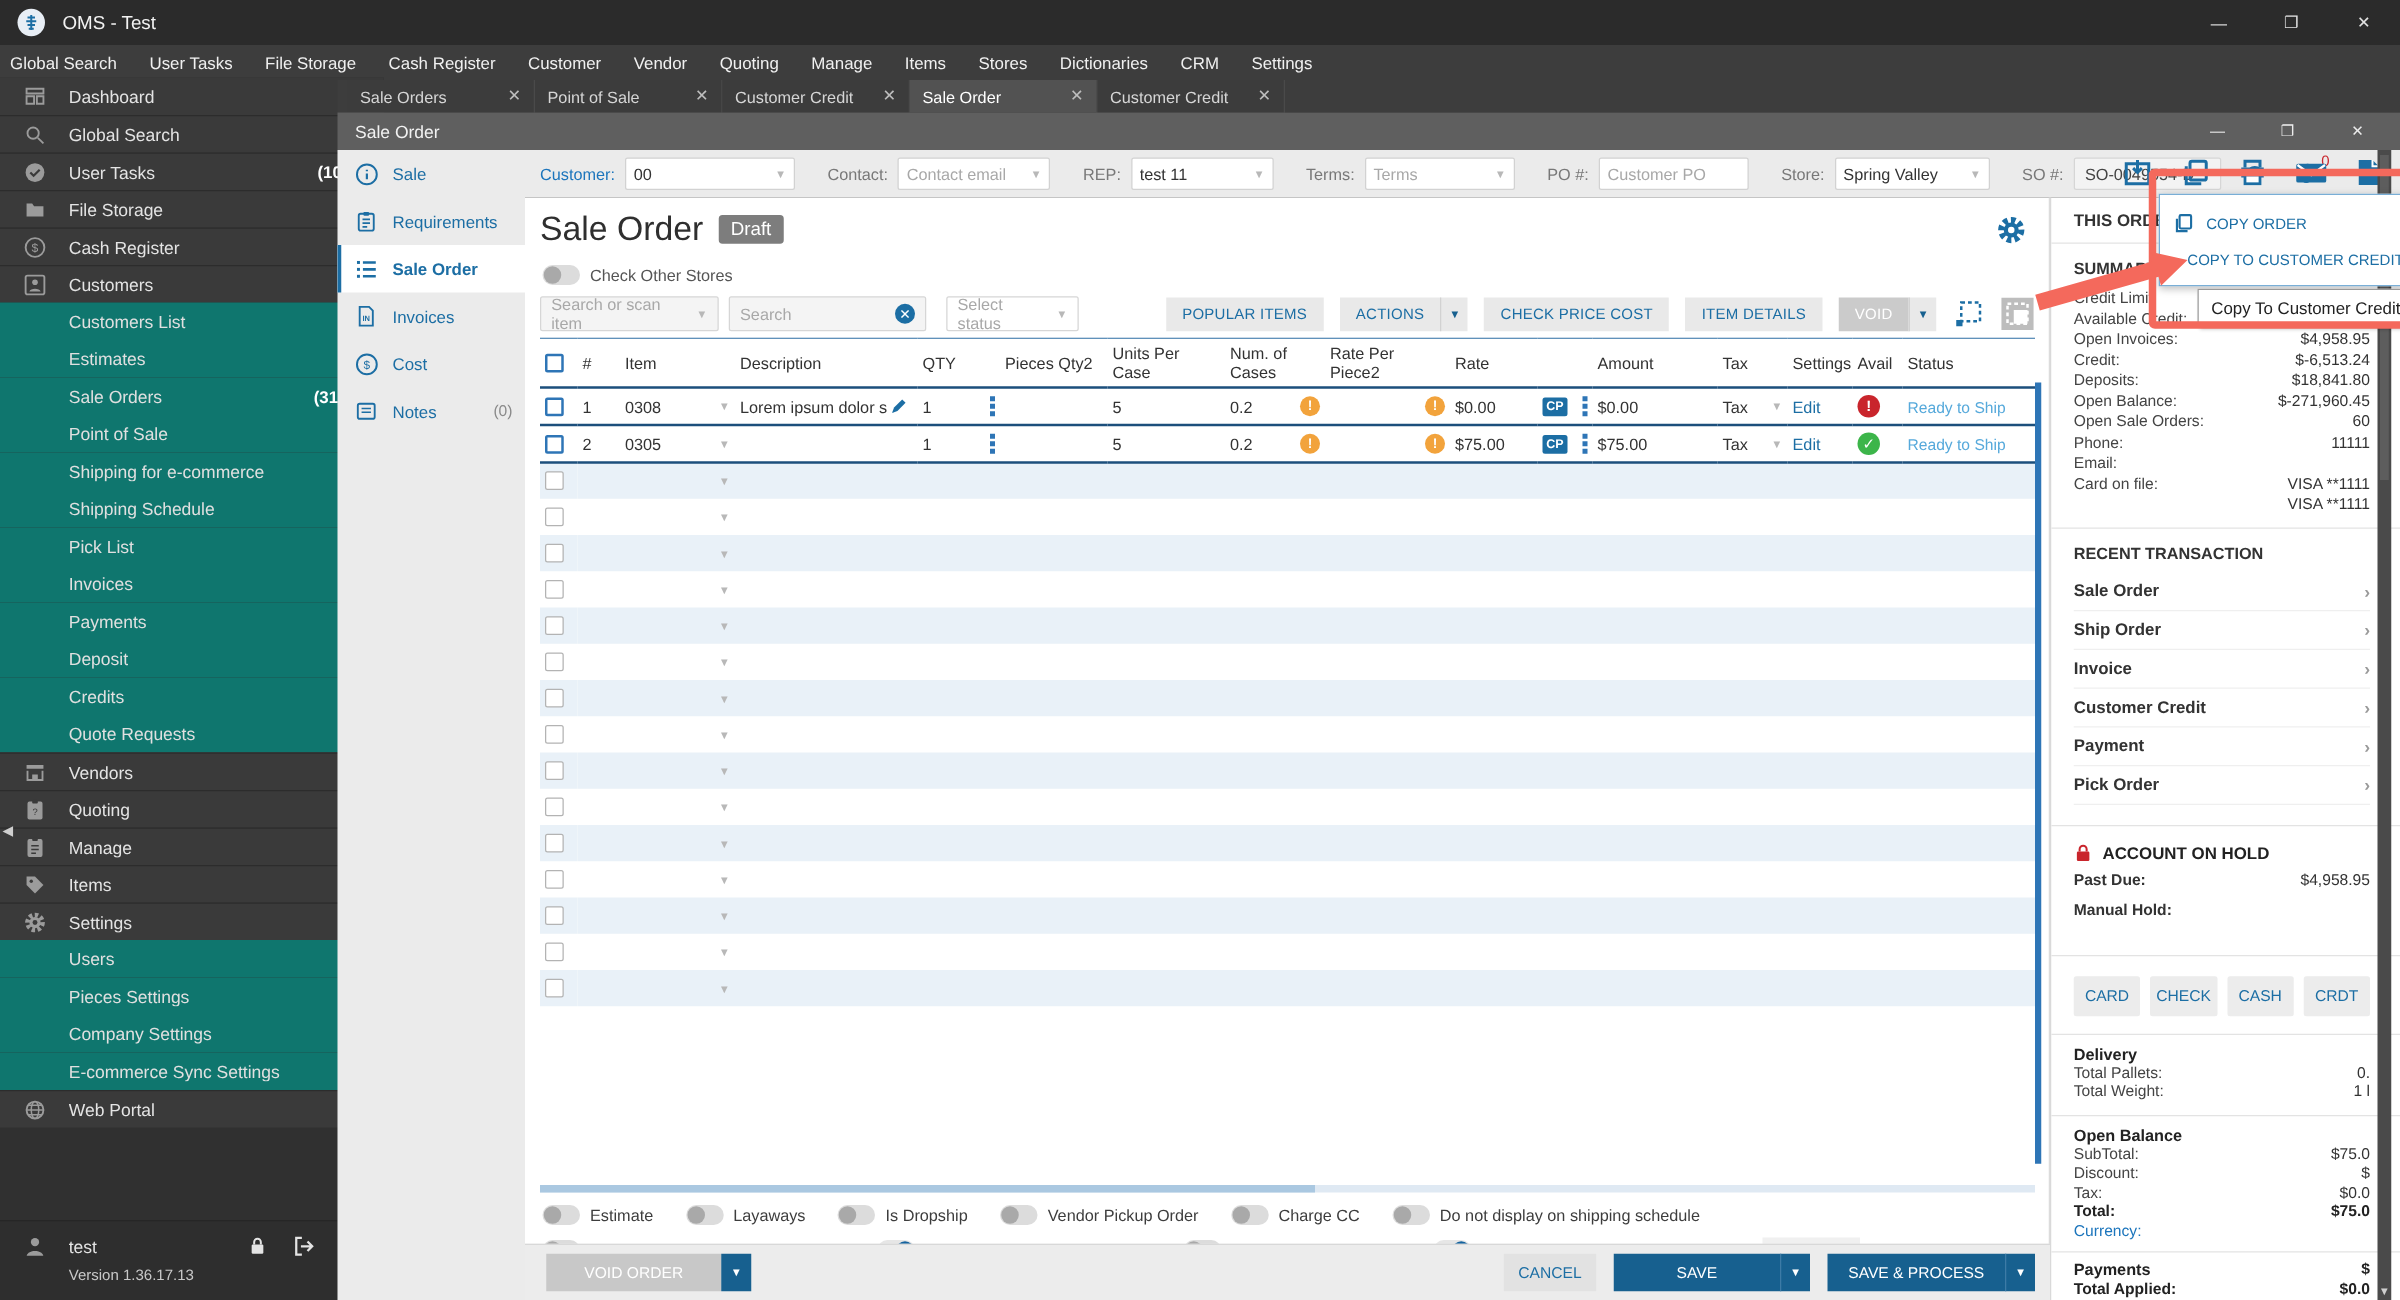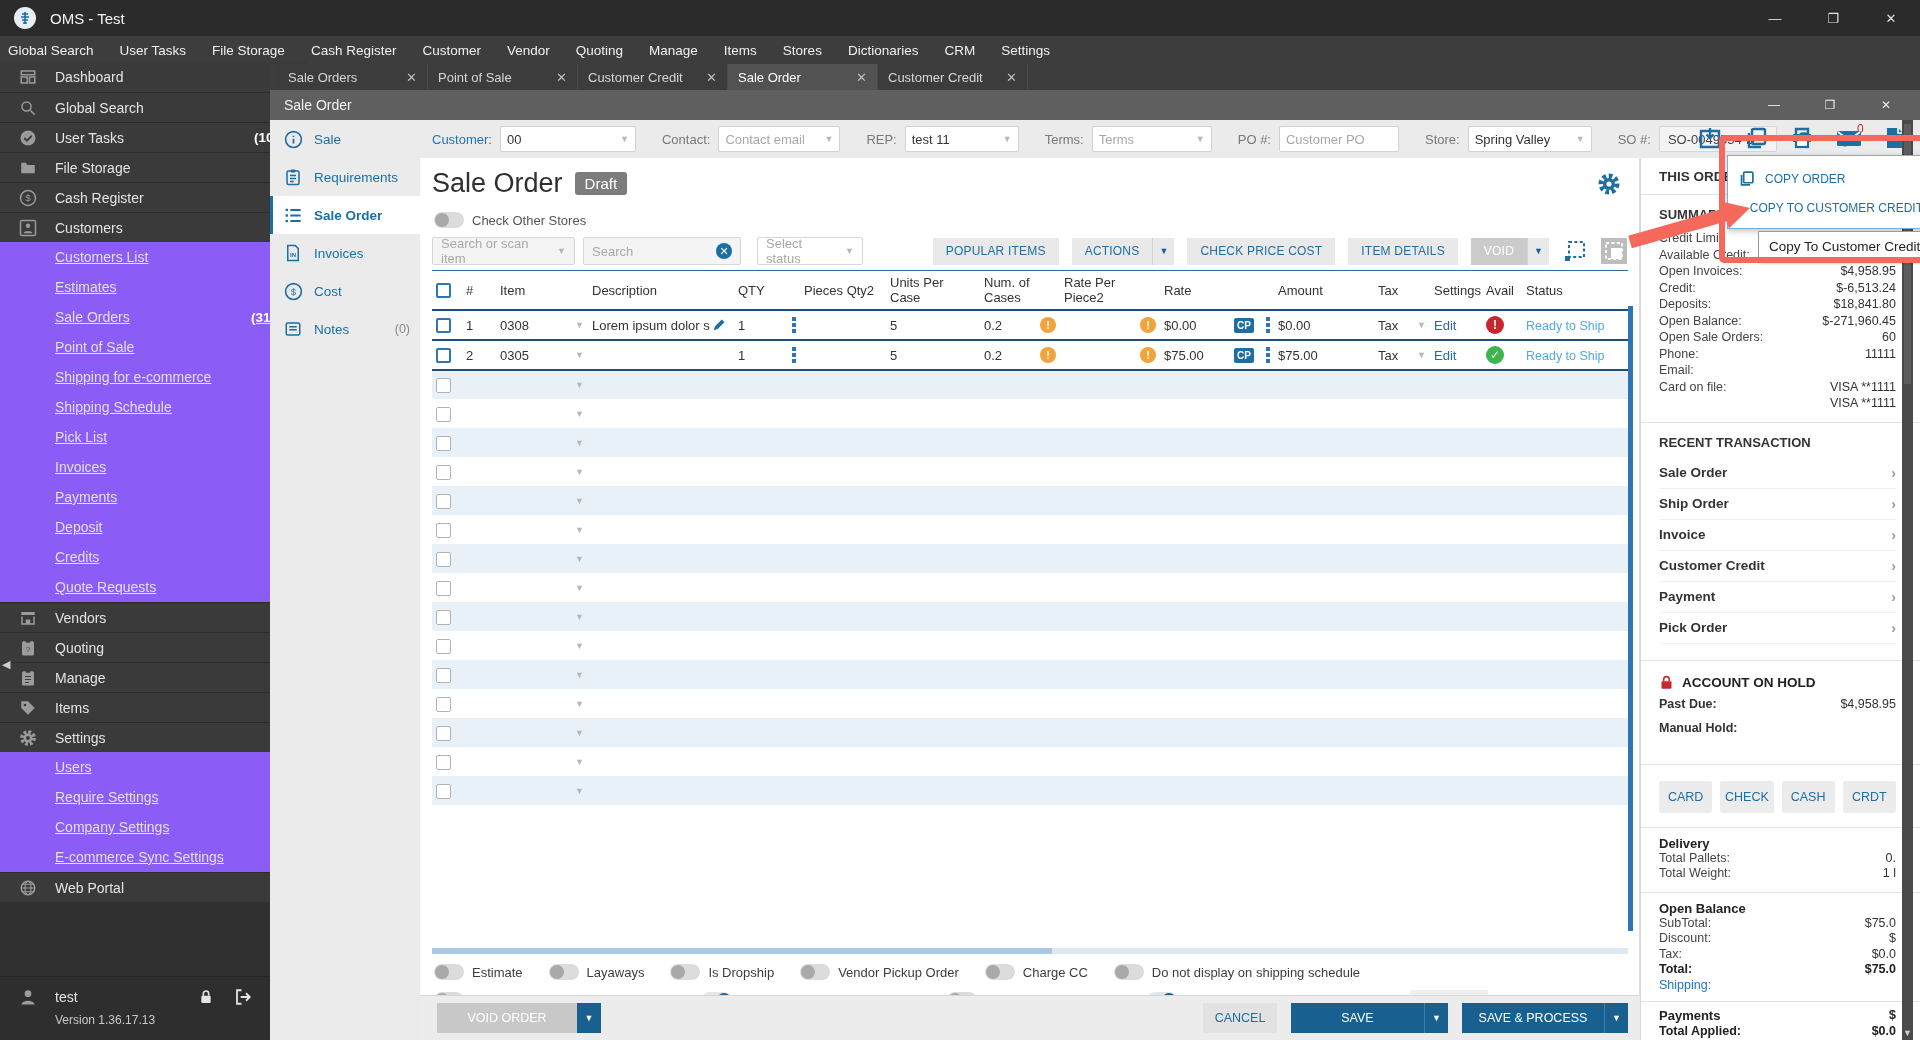--- a/index.html
+++ b/index.html
@@ -22,22 +22,22 @@
   
   #sidebar { position:absolute; left:0; top:62px; width:307px; bottom:0; background:#303030; }
   .sb-item { height:30px; display:flex; align-items:center; background:#3a3a3a; color:#e4e4e4;
     font-size:14px; border-top:1px solid #2c2c2c; padding-right:14px; }
   .sb-item:first-child { border-top:none; }
   .sb-icon { width:20px; height:20px; margin-left:18px; margin-right:17px; color:#9b9b9b;
     display:flex; align-items:center; justify-content:center; flex:0 0 auto; }
   .sb-label { flex:1 1 auto; white-space:nowrap; overflow:hidden; }
   .sb-badge { font-weight:bold; color:#fff; font-size:13.5px; }
   .sb-chev { color:#9b9b9b; font-size:10px; margin-left:8px; }
-  .sb-sub { height:30px; display:flex; align-items:center; background:#8b5cf6; color:#e0e0e0;
-    font-size:14px; padding-left:55px; padding-right:32px;text-decoration:underline; }
+  .sb-sub { height:30px; display:flex; align-items:center; background:#0f766e; color:#e0e0e0;
+    font-size:14px; padding-left:55px; padding-right:32px; }
   #sb-user { position:absolute; left:0; bottom:0; width:270px; height:64px; background:#2e2e2e;
     border-top:1px solid #262626; color:#e4e4e4; }
   #sb-user .u-row { display:flex; align-items:center; height:34px; padding-top:6px; }
   #sb-user .u-name { font-size:14px; flex:1; }
   #sb-user .u-ic { width:22px; color:#e4e4e4; margin-right:14px; display:flex; }
   #sb-version { font-size:12px; color:#c9c9c9; margin-left:55px; margin-top:2px; }
   #collapse-handle { position:absolute; left:2px; top:658px; color:#cfcfcf; font-size:11px; z-index:5; }
 
   
   #tabstrip { position:absolute; left:270px; top:64px; right:0; height:26px; background:#3d3d3d; display:flex; padding-left:8px; }
@@ -405,21 +405,21 @@
           <circle cx="12" cy="12" r="2.6" fill="#3a3a3a"></circle>
         </svg>
       </span>
     <span class="sb-label">Settings</span>
     <span class="sb-chev">⌃</span>
   </div>
   <div class="sb-sub">
       <span class="sb-label">Users</span>
     </div>
   <div class="sb-sub">
-      <span class="sb-label">Require Settings</span>
+      <span class="sb-label">Pieces Settings</span>
     </div>
   <div class="sb-sub">
       <span class="sb-label">Company Settings</span>
     </div>
   <div class="sb-sub">
       <span class="sb-label">E-commerce Sync Settings</span>
     </div>
   <div class="sb-item">
     <span class="sb-icon">
         <svg width="18" height="18" viewBox="0 0 24 24">
@@ -1269,21 +1269,21 @@
     </div>
   <div class="tot-row">
       <span>Tax:</span>
       <span class="v">$0.0</span>
     </div>
   <div class="tot-row bold">
       <span>Total:</span>
       <span class="v">$75.0</span>
     </div>
   <div class="tot-row">
-      <span class="link-blue">Shipping:</span>
+      <span class="link-blue">Currency:</span>
     </div>
   <div class="rp-div" style="margin-top:8px"></div>
   <div class="tot-row bold" style="margin-top:6px">
     <span class="tot-title">Payments</span>
     <span class="v">$</span>
   </div>
   <div class="tot-row bold">
       <span>Total Applied:</span>
       <span class="v">$0.0</span>
     </div>

